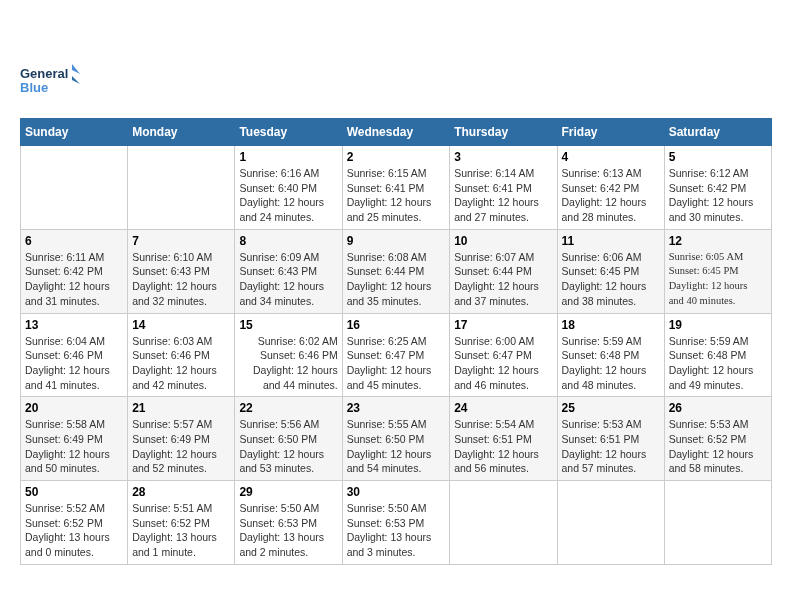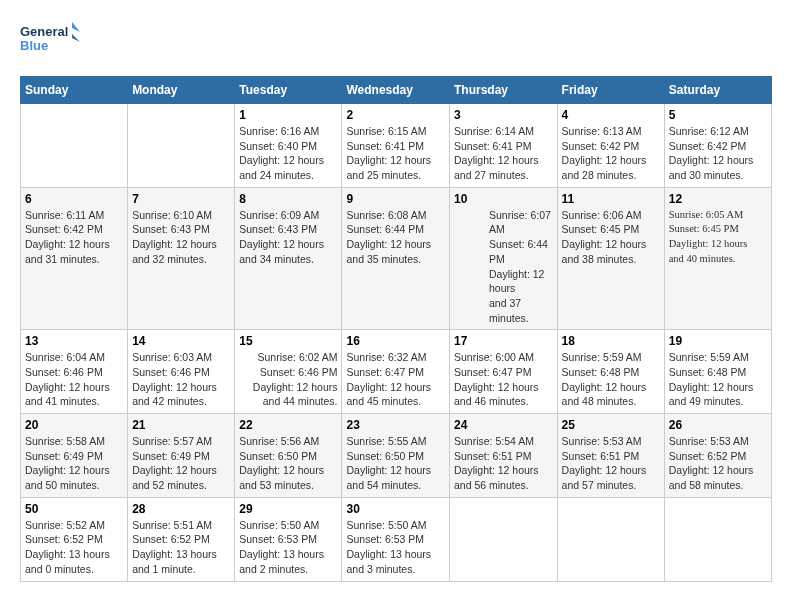--- a/index.html
+++ b/index.html
@@ -13,20 +13,21 @@
     .header {
       display: flex;
       justify-content: space-between;
       align-items: flex-start;
       margin-bottom: 16px;
     }
     .logo {
       display: flex;
       align-items: flex-start;
       gap: 4px;
+      margin-top: 42px;
     }
     .title-block {
       text-align: right;
     }
     .title-block h1 {
       font-size: 32px;
       color: #1a3a5c;
       font-weight: bold;
     }
     .title-block h2 {
@@ -169,21 +170,21 @@
         </td>
         <td>
           <span class="day-number">9</span>
           <div class="day-info" style="white-space: pre-line;">Sunrise: 6:08 AM
 Sunset: 6:44 PM
 Daylight: 12 hours
 and 35 minutes.</div>
         </td>
         <td>
           <span class="day-number">10</span>
-          <div class="day-info" style="white-space: pre-line; margin-left: 35px;">Sunrise: 6:07 AM
+          <div class="day-info" style="white-space: pre-line;">Sunrise: 6:07 AM
 Sunset: 6:44 PM
 Daylight: 12 hours
 and 37 minutes.</div>
         </td>
         <td>
           <span class="day-number">11</span>
           <div class="day-info" style="white-space: pre-line;">Sunrise: 6:06 AM
 Sunset: 6:45 PM
 Daylight: 12 hours
 and 38 minutes.</div>
@@ -213,21 +214,21 @@
         </td>
         <td>
           <span class="day-number">15</span>
           <div class="day-info" style="white-space: pre-line; text-align: right;">Sunrise: 6:02 AM
 Sunset: 6:46 PM
 Daylight: 12 hours
 and 44 minutes.</div>
         </td>
         <td>
           <span class="day-number">16</span>
-          <div class="day-info" style="white-space: pre-line;">Sunrise: 6:32 AM
+          <div class="day-info" style="white-space: pre-line;">Sunrise: 6:25 AM
 Sunset: 6:47 PM
 Daylight: 12 hours
 and 45 minutes.</div>
         </td>
         <td>
           <span class="day-number">17</span>
           <div class="day-info" style="white-space: pre-line;">Sunrise: 6:00 AM
 Sunset: 6:47 PM
 Daylight: 12 hours
 and 46 minutes.</div>

